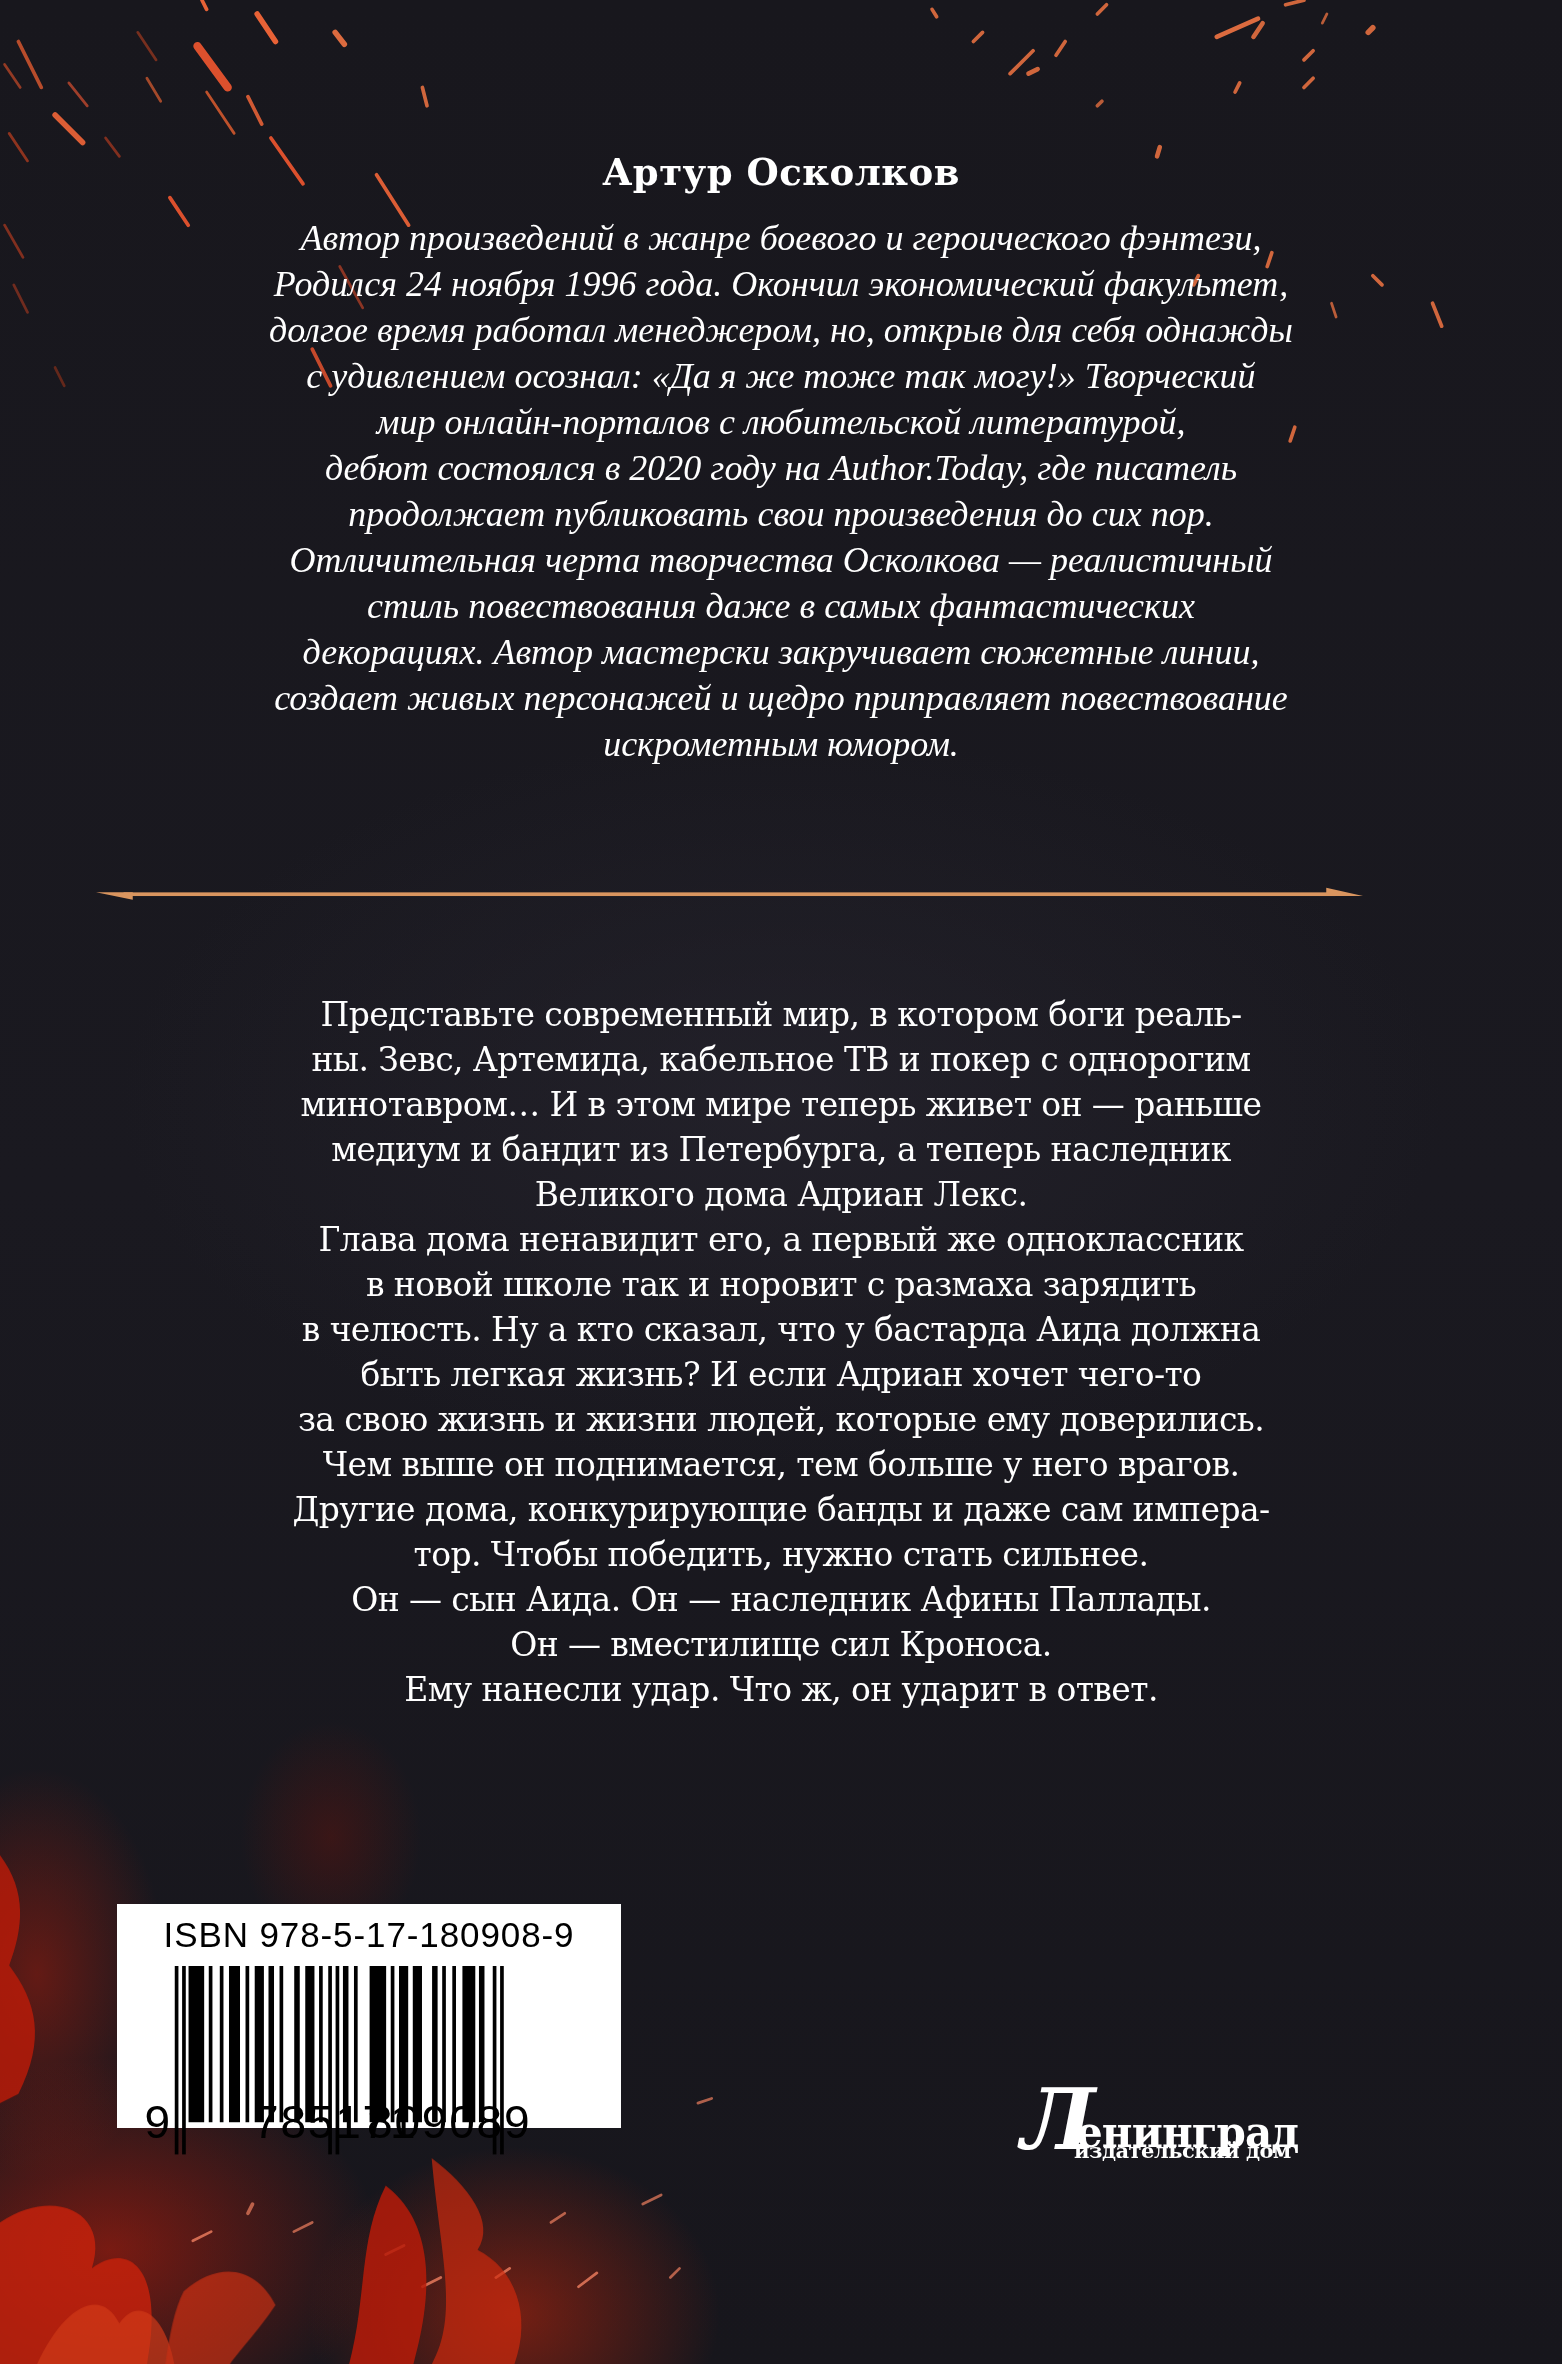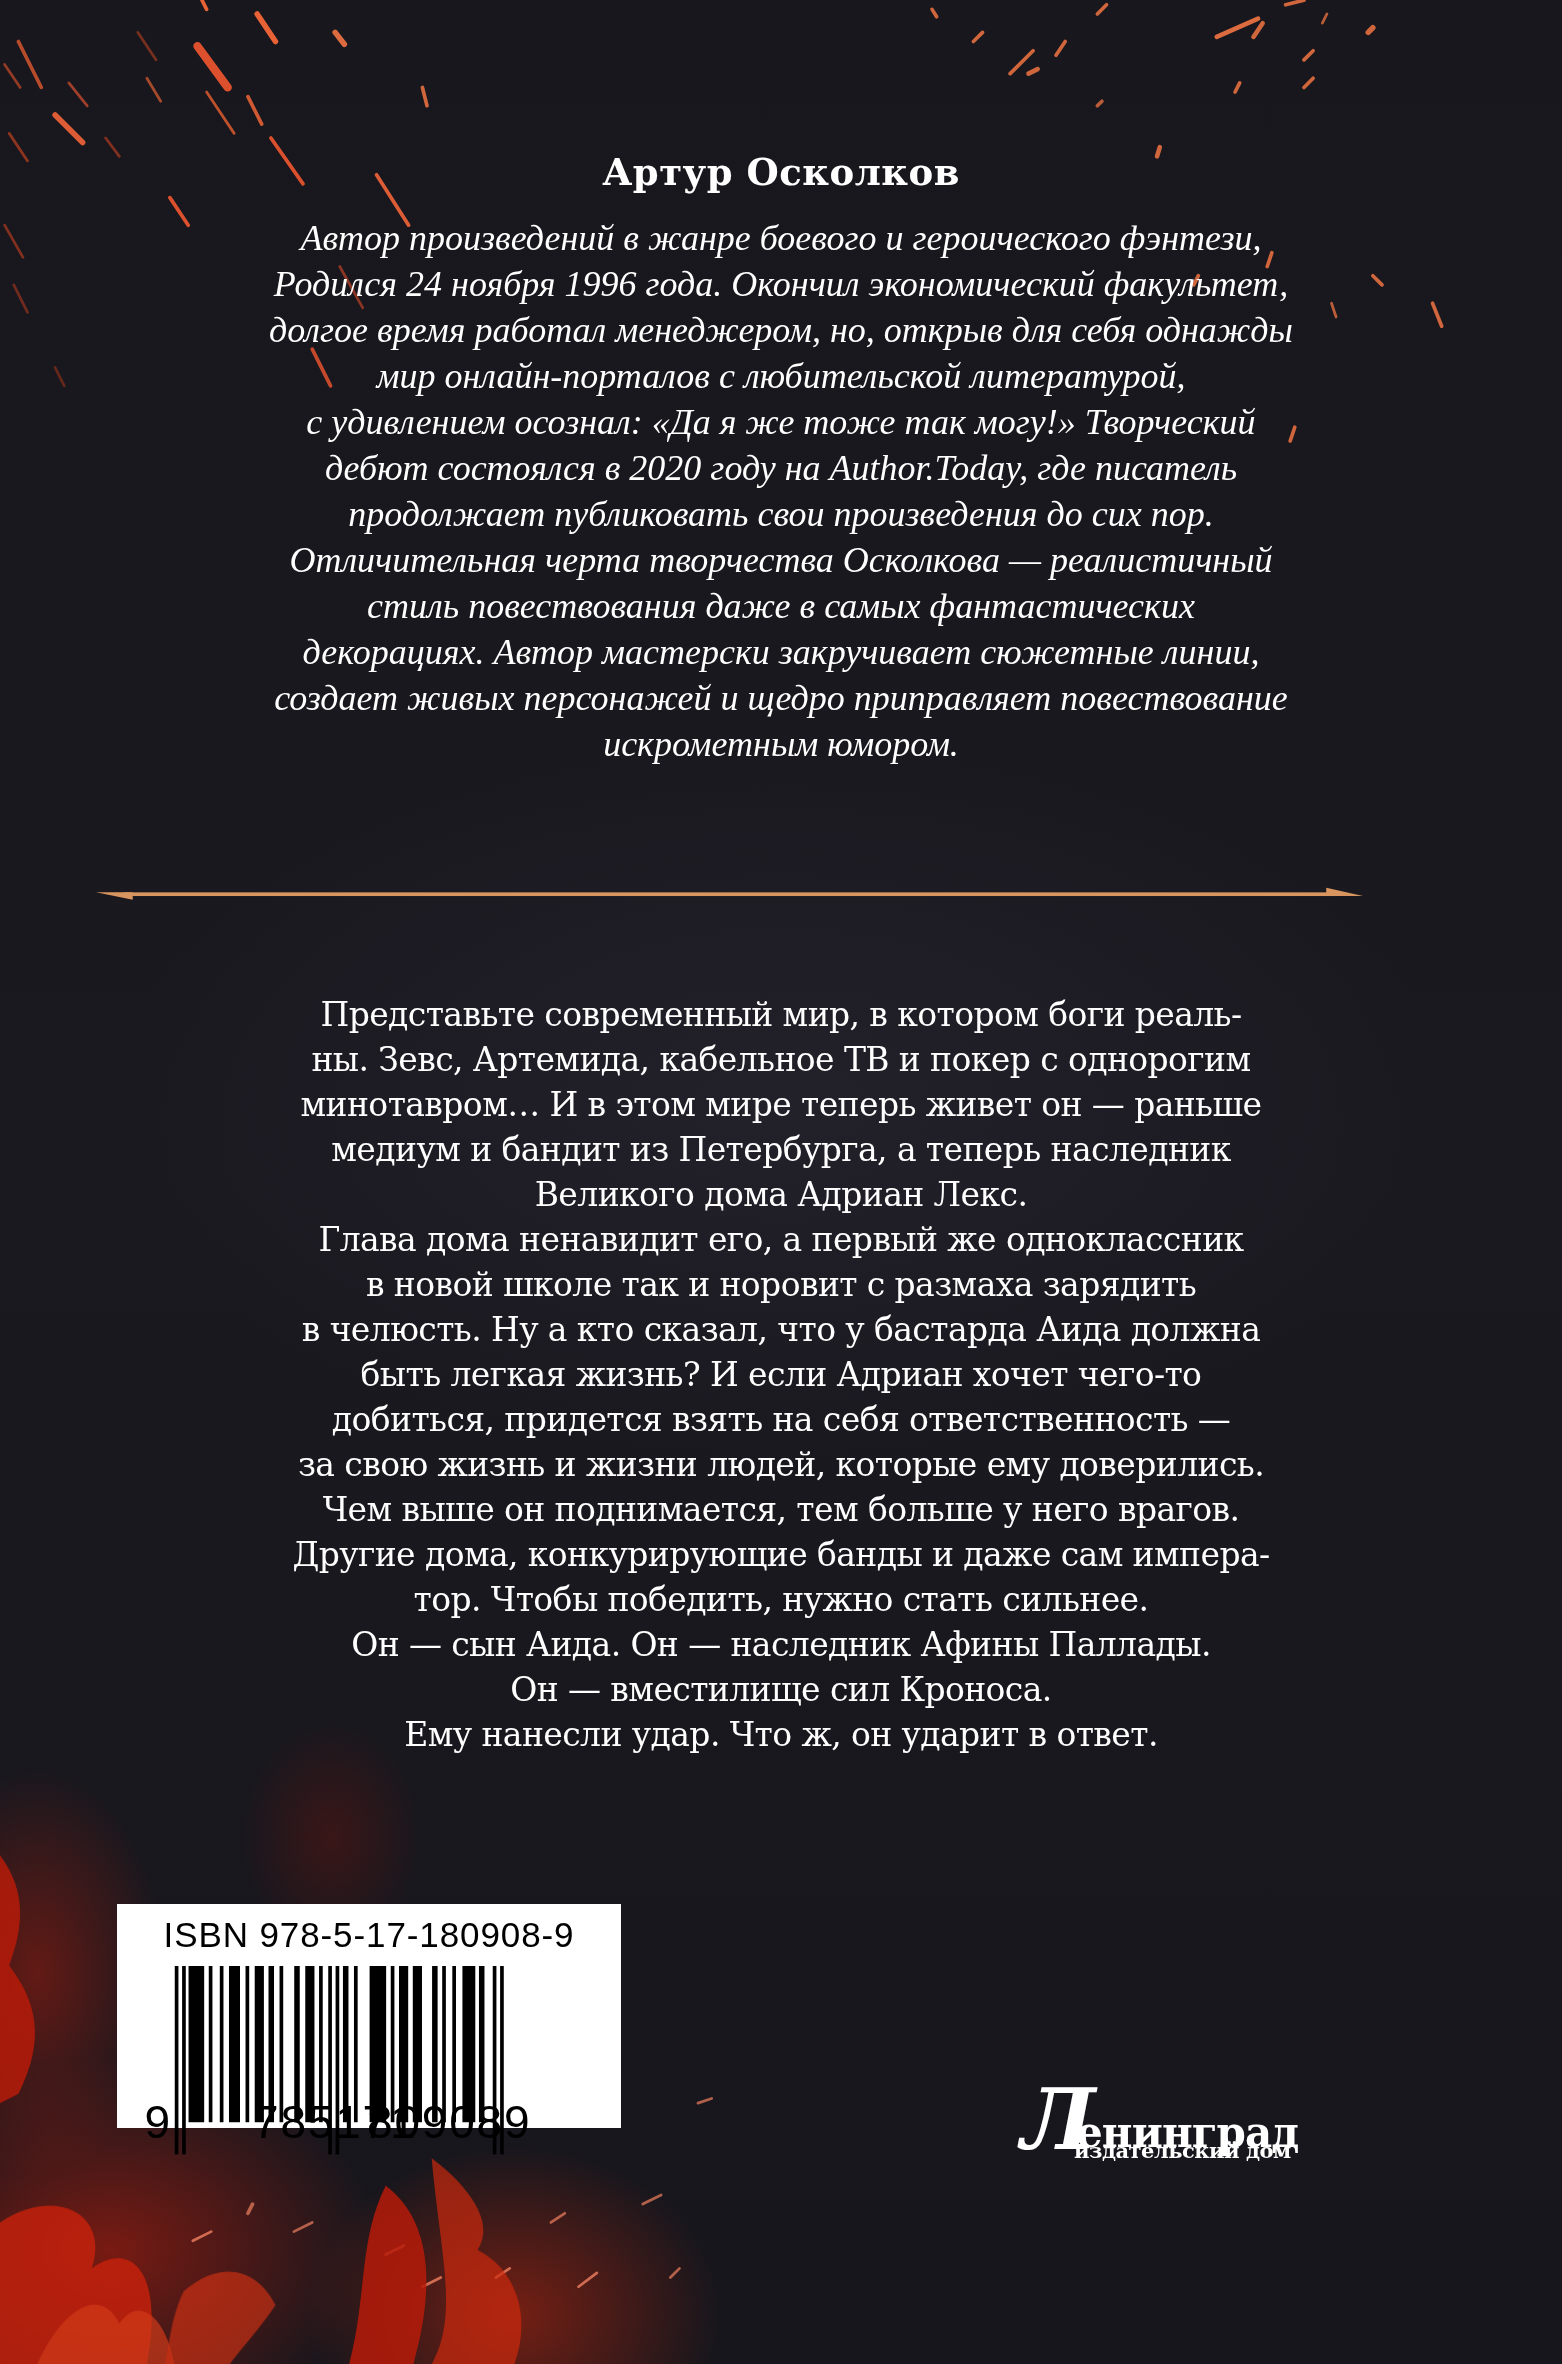--- a/index.html
+++ b/index.html
@@ -231,22 +231,22 @@
     <path d="M270,2230 C278,2215 282,2200 280,2190 C290,2205 290,2220 283,2235 Z" fill="#a01808" opacity="0.5"></path>
   </g>
 </svg>
 
 <section class="author-block">
   <h1 class="author-name">Артур Осколков</h1>
   <p class="author-bio">
     <span class="line">Автор произведений в жанре боевого и героического фэнтези,</span>
     <span class="line">Родился 24 ноября 1996 года. Окончил экономический факультет,</span>
     <span class="line">долгое время работал менеджером, но, открыв для себя однажды</span>
+    <span class="line">с удивлением осознал: «Да я же тоже так могу!» Творческий</span>
     <span class="line">мир онлайн-порталов с любительской литературой,</span>
-    <span class="line">с удивлением осознал: «Да я же тоже так могу!» Творческий</span>
     <span class="line">дебют состоялся в 2020 году на Author.Today, где писатель</span>
     <span class="line">продолжает публиковать свои произведения до сих пор.</span>
     <span class="line">Отличительная черта творчества Осколкова — реалистичный</span>
     <span class="line">стиль повествования даже в самых фантастических</span>
     <span class="line">декорациях. Автор мастерски закручивает сюжетные линии,</span>
     <span class="line">создает живых персонажей и щедро приправляет повествование</span>
     <span class="line">искрометным юмором.</span>
   </p>
 </section>
 
@@ -259,21 +259,20 @@
 <section class="annotation">
   <span class="line">Представьте современный мир, в котором боги реаль-</span>
   <span class="line">ны. Зевс, Артемида, кабельное ТВ и покер с однорогим</span>
   <span class="line">минотавром… И в этом мире теперь живет он — раньше</span>
   <span class="line">медиум и бандит из Петербурга, а теперь наследник</span>
   <span class="line">Великого дома Адриан Лекс.</span>
   <span class="line">Глава дома ненавидит его, а первый же одноклассник</span>
   <span class="line">в новой школе так и норовит с размаха зарядить</span>
   <span class="line">в челюсть. Ну а кто сказал, что у бастарда Аида должна</span>
   <span class="line">быть легкая жизнь? И если Адриан хочет чего-то</span>
-  <span class="line">добиться, придется взять на себя ответственность —</span>
   <span class="line">за свою жизнь и жизни людей, которые ему доверились.</span>
   <span class="line">Чем выше он поднимается, тем больше у него врагов.</span>
   <span class="line">Другие дома, конкурирующие банды и даже сам импера-</span>
   <span class="line">тор. Чтобы победить, нужно стать сильнее.</span>
   <span class="line">Он — сын Аида. Он — наследник Афины Паллады.</span>
   <span class="line">Он — вместилище сил Кроноса.</span>
   <span class="line">Ему нанесли удар. Что ж, он ударит в ответ.</span>
 </section>
 
 <div class="isbn-box">

